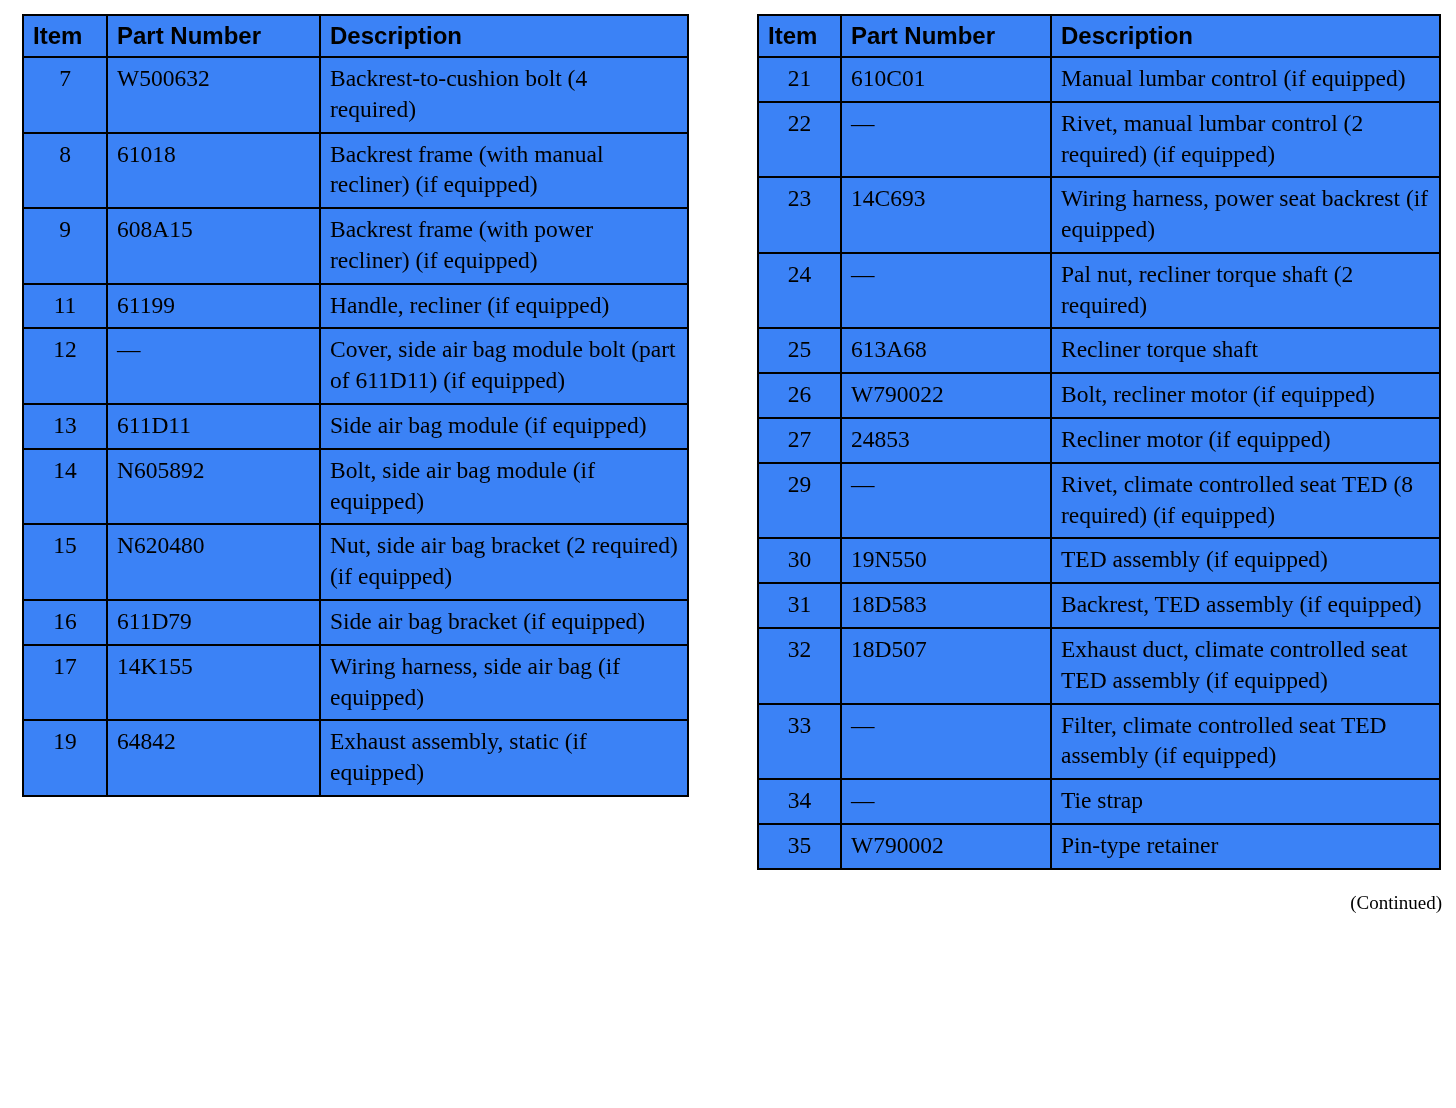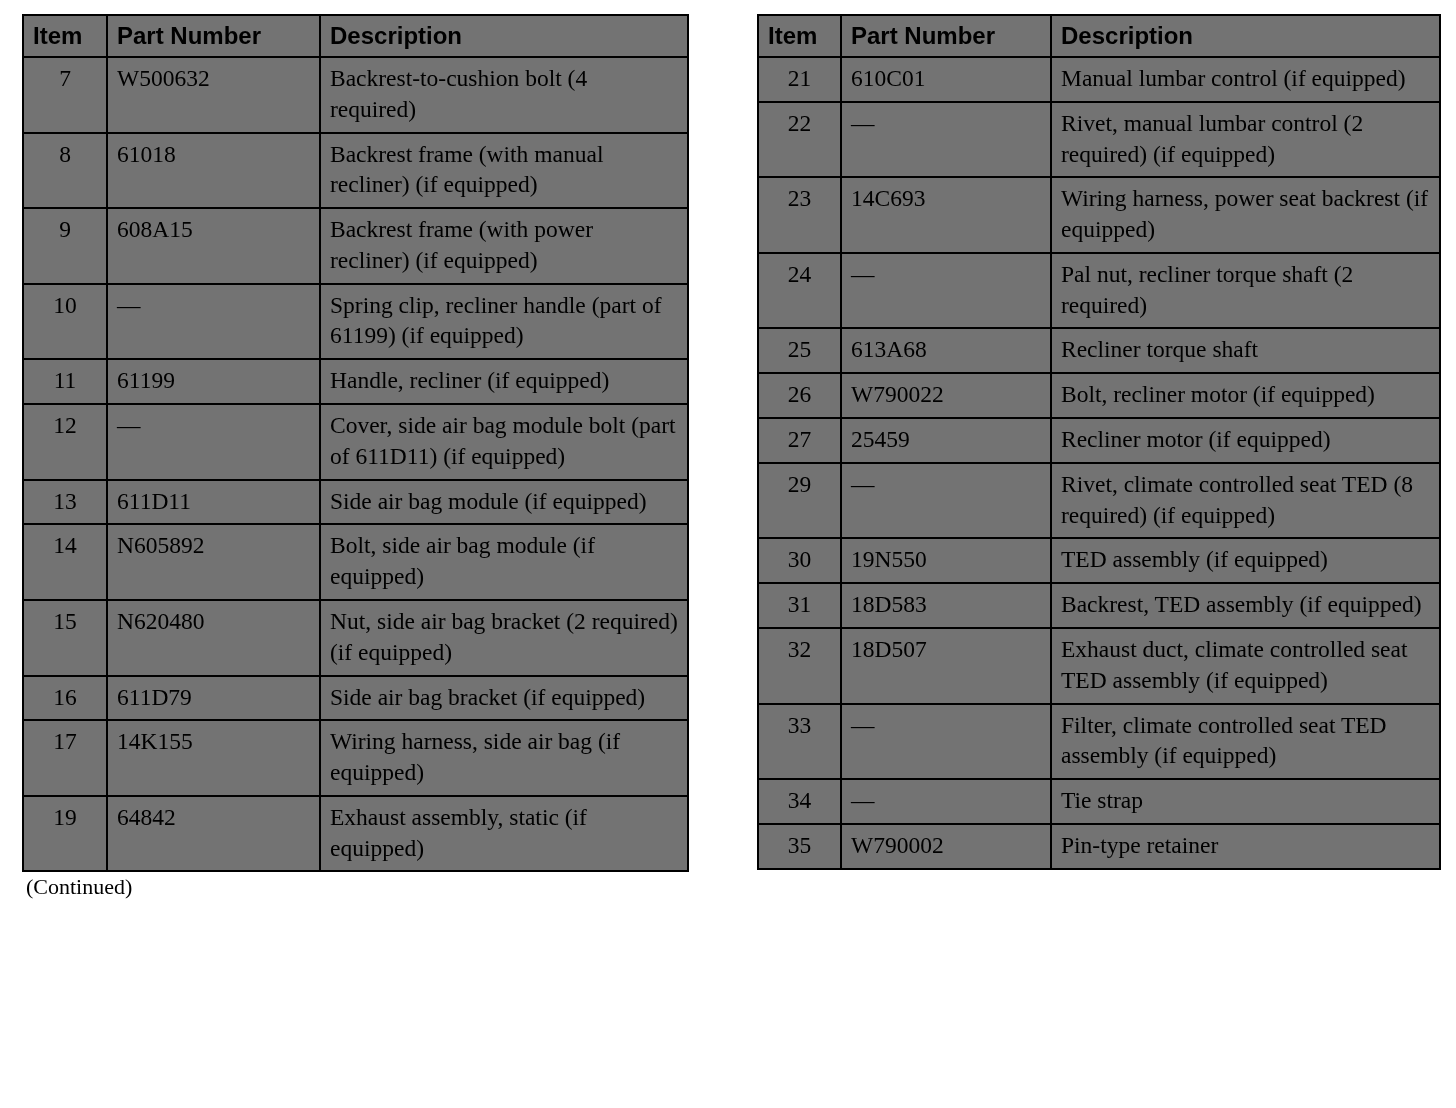--- a/index.html
+++ b/index.html
@@ -22,21 +22,21 @@
   }
   .tables-wrap {
     display: flex;
     flex-direction: row;
     align-items: flex-start;
     gap: 68px;
   }
   table.parts {
     border-collapse: collapse;
     table-layout: fixed;
-    background: #737373;
+    background: #3b82f6;
   }
   table.parts th, table.parts td {
     border: 2px solid #000000;
     vertical-align: top;
     padding: 5px 9px 7px 9px;
     overflow: hidden;
   }
   table.parts th {
     font-family: "Liberation Sans", sans-serif;
     font-weight: bold;
@@ -57,23 +57,24 @@
   
   .left-table  col.c-item { width: 84px; }
   .left-table  col.c-part { width: 213px; }
   .left-table  col.c-desc { width: 368px; }
   .right-table col.c-item { width: 83px; }
   .right-table col.c-part { width: 210px; }
   .right-table col.c-desc { width: 389px; }
 
   .footer-note {
     font-family: "Liberation Serif", serif;
-    font-size: 22px;
-    margin-top: 2px;
+    font-size: 19px;
+    margin-top: 22px;
     margin-left: 4px;
+    text-align: right;
   }
 </style>
 </head>
 <body>
 
 <div class="page">
   <div class="tables-wrap">
 
     <table class="parts left-table">
       <colgroup>
@@ -98,25 +99,20 @@
             <td class="col-item">8</td>
             <td class="col-part">61018</td>
             <td class="col-desc">Backrest frame (with manual recliner) (if equipped)</td>
           </tr>
           <tr>
             <td class="col-item">9</td>
             <td class="col-part">608A15</td>
             <td class="col-desc">Backrest frame (with power recliner) (if equipped)</td>
           </tr>
           <tr>
-            <td class="col-item">10</td>
-            <td class="col-part">—</td>
-            <td class="col-desc">Spring clip, recliner handle (part of 61199) (if equipped)</td>
-          </tr>
-          <tr>
             <td class="col-item">11</td>
             <td class="col-part">61199</td>
             <td class="col-desc">Handle, recliner (if equipped)</td>
           </tr>
           <tr>
             <td class="col-item">12</td>
             <td class="col-part">—</td>
             <td class="col-desc">Cover, side air bag module bolt (part of 611D11) (if equipped)</td>
           </tr>
           <tr>
@@ -191,21 +187,21 @@
             <td class="col-part">613A68</td>
             <td class="col-desc">Recliner torque shaft</td>
           </tr>
           <tr>
             <td class="col-item">26</td>
             <td class="col-part">W790022</td>
             <td class="col-desc">Bolt, recliner motor (if equipped)</td>
           </tr>
           <tr>
             <td class="col-item">27</td>
-            <td class="col-part">25459</td>
+            <td class="col-part">24853</td>
             <td class="col-desc">Recliner motor (if equipped)</td>
           </tr>
           <tr>
             <td class="col-item">29</td>
             <td class="col-part">—</td>
             <td class="col-desc">Rivet, climate controlled seat TED (8 required) (if equipped)</td>
           </tr>
           <tr>
             <td class="col-item">30</td>
             <td class="col-part">19N550</td>

